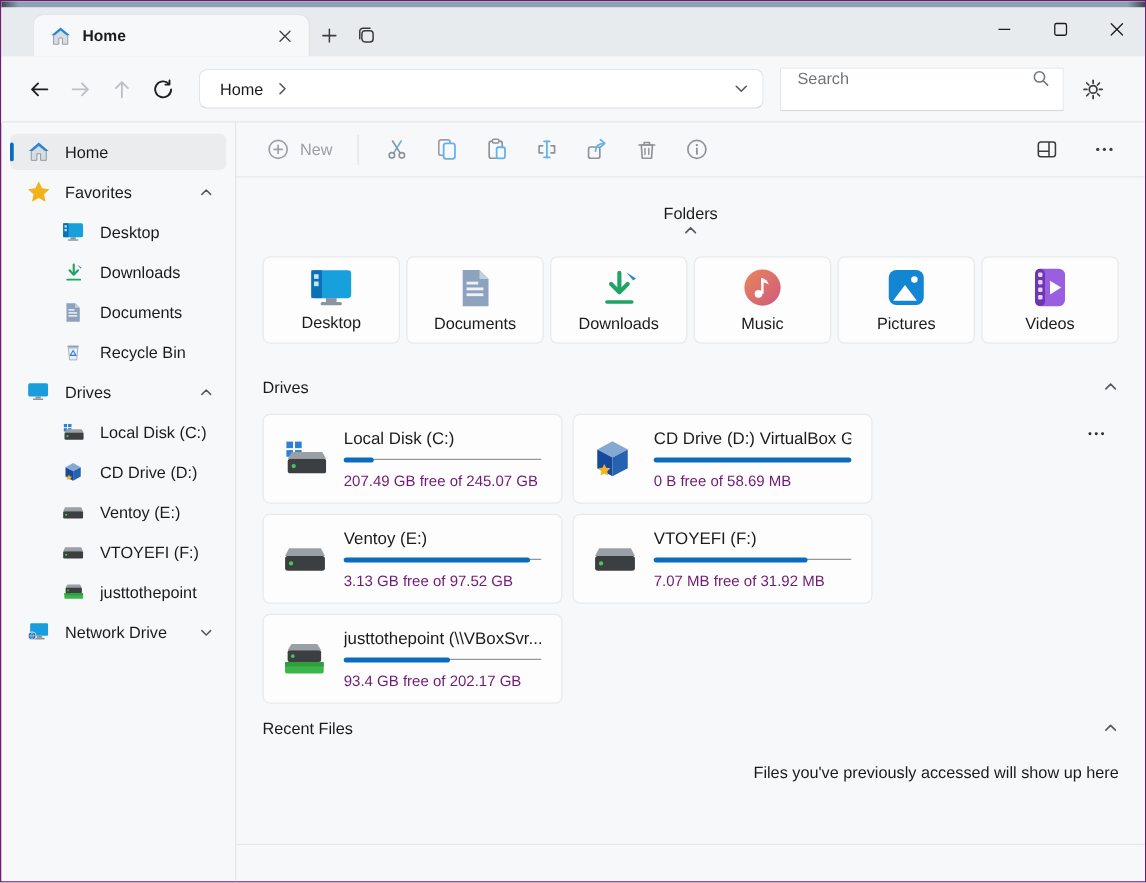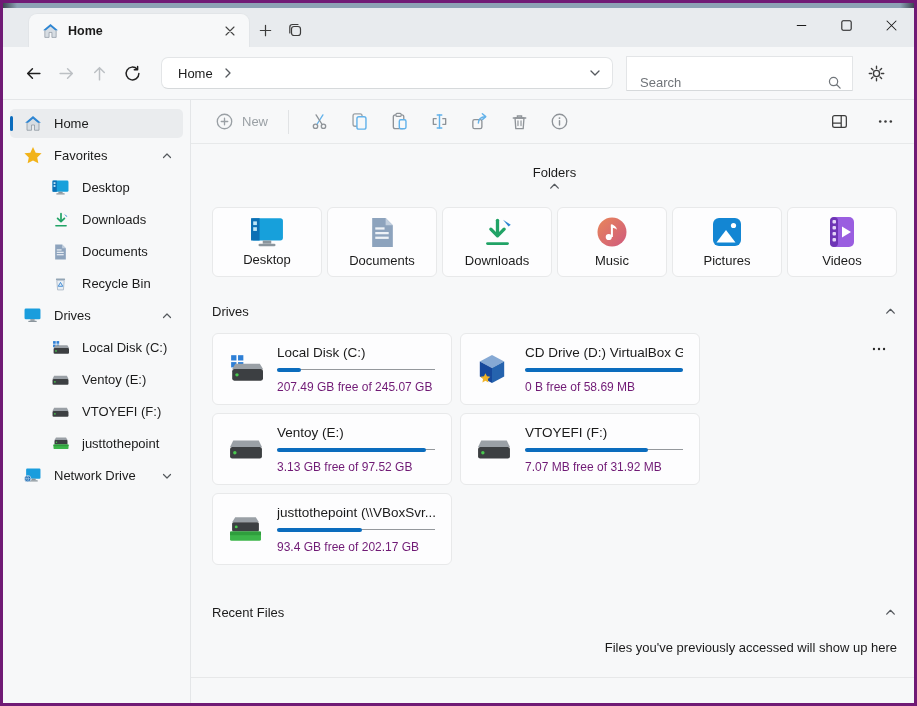--- a/index.html
+++ b/index.html
@@ -1,38 +1,38 @@
 <!DOCTYPE html>
 <html><head>
 <meta charset="utf-8">
 <style>
   * { margin:0; padding:0; box-sizing:border-box; }
   html,body { background:#cfd3d7; }
   body { font-family:"Liberation Sans","DejaVu Sans",sans-serif; color:#1b1b1b; }
-  .window { width:917px; height:706px; position:relative; background:#f7f8f9; overflow:hidden; border:3px solid #701a75; }
+  .window { width:917px; height:706px; position:relative; background:#f7f8f9; overflow:hidden; border:1px solid #701a75; }
 
   
   .topstrip { height:5px; background:linear-gradient(90deg,#3d4852 0px,#8ca2b4 14px,#8ca2b4 calc(100% - 14px),#3d4852 100%); }
   .titlebar { height:39px; background:#e8ebee; display:flex; align-items:flex-end; position:relative; }
   .tab { width:222px; height:34px; margin-left:25px; background:#f7f8f9; border:1px solid #e2e5e8; border-bottom:none; border-radius:9px 9px 0 0; display:flex; align-items:center; padding:0 8px 0 13px; position:relative; z-index:2; }
   .tab-label { font-size:12.5px; font-weight:700; margin-left:9px; flex:1; }
   .iconbtn { display:inline-flex; align-items:center; justify-content:center; border-radius:5px; cursor:default; }
   .tab-close { width:22px; height:22px; }
   .tab-extras { display:flex; align-items:center; height:34px; gap:14px; margin-left:8px; }
   .wincontrols { position:absolute; right:0; top:0; height:34px; display:flex; }
   .winbtn { width:45px; height:34px; display:flex; align-items:center; justify-content:center; }
 
   
   .navbar { height:53px; background:#f7f8f9; display:flex; align-items:center; padding:0 18px 0 14px; border-bottom:1px solid #e4e6e8; }
   .navbtn { width:33px; height:33px; }
   .addressbar { width:452px; height:32px; background:#fff; border:1px solid #e3e5e7; border-bottom-color:#d6d9db; border-radius:7px; margin-left:12px; display:flex; align-items:center; padding:0 10px 0 16px; }
   .crumb { font-size:13px; }
   .crumb-chev { margin-left:9px; display:inline-flex; }
   .addr-dd { margin-left:auto; display:inline-flex; }
-  .searchbox { width:227px; height:35px; background:#fff; border:1px solid #e3e5e7; border-bottom-color:#d6d9db; border-radius:1px; margin-left:13px; display:flex; align-items:flex-end; padding:0 10px 0 13px; }
+  .searchbox { width:227px; height:35px; background:#fff; border:1px solid #e3e5e7; border-bottom-color:#d6d9db; border-radius:1px; margin-left:13px; display:flex; align-items:flex-start; padding:0 10px 0 13px; }
   .searchbox input { border:none; outline:none; flex:1; font-size:13px; font-family:inherit; color:#1b1b1b; background:transparent; }
   .searchbox input::placeholder { color:#707479; }
   .gearwrap { width:34px; height:33px; margin-left:6px; }
 
   
   .bodyrow { display:flex; height:608px; }
   .sidebar { width:188px; border-right:1px solid #e4e6e8; padding-top:6px; flex-shrink:0; }
   .sb-item { position:relative; height:29px; margin:3px 7px; border-radius:5px; display:flex; align-items:center; padding-left:13px; font-size:13px; }
   .sb-item.lvl1 { padding-left:41px; }
   .sb-item.sel { background:#eaecee; }
@@ -61,21 +61,21 @@
   .drivecard { height:72px; background:#fdfdfe; border:1px solid #e8e9ea; border-radius:6px; display:flex; align-items:center; padding:0 16px; }
   .drive-ico { width:34px; margin-right:14px; flex-shrink:0; display:flex; }
   .drive-info { flex:1; min-width:0; }
   .drive-name { font-size:13.5px; white-space:nowrap; overflow:hidden; }
   .bar { position:relative; height:6px; margin:7px 0 7px; }
   .bar .track { position:absolute; left:0; right:0; top:2.5px; height:1.4px; background:#94989c; }
   .bar .fill { position:absolute; left:0; top:1px; height:4px; border-radius:2px; background:#0b6cbd; }
   .drive-free { font-size:12px; color:#701a75; }
   .drives-more { position:absolute; right:32px; top:240px; width:24px; height:18px; }
 
-  .recent-header { margin-top:40px; }
+  .recent-header { margin-top:12px; }
   .recent-empty { margin-top:20px; text-align:right; font-size:13px; color:#1b1b1b; }
 
   .statusbar { position:absolute; left:0; right:0; bottom:0; height:31px; border-top:1px solid #e7e8e9; }
 
   svg { display:block; }
 </style>
 </head>
 <body>
 
 <div class="window">
@@ -284,20 +284,31 @@
               <rect x="2" y="6.5" width="5" height="5" fill="#2e7fd6"></rect>
               <rect x="8.5" y="6.5" width="5" height="5" fill="#2e7fd6"></rect>
               <path d="M6 8h23l3 5H3z" fill="#9aa0a6"></path>
               <rect x="3" y="13" width="29" height="11" rx="2" fill="#3c3f42"></rect>
               <circle cx="7.5" cy="18.5" r="1.6" fill="#49c94f"></circle>
             </svg>
         </span>
         <span class="sb-label">Local Disk (C:)</span>
       </div>
 
+      <div class="sb-item lvl1">
+        <span class="sb-ico">
+          <svg width="15" height="15" viewBox="0 0 32 32">
+              <polygon points="16,1 29,8 16,15 3,8" fill="#86a9d4"></polygon>
+              <polygon points="3,8 16,15 16,31 3,24" fill="#16489c"></polygon>
+              <polygon points="29,8 16,15 16,31 29,24" fill="#2563ae"></polygon>
+              <path d="M9 20.5l1.6 3.2 3.6.5-2.6 2.5.6 3.6-3.2-1.7-3.2 1.7.6-3.6-2.6-2.5 3.6-.5z" fill="#f0b429"></path>
+            </svg>
+        </span>
+        <span class="sb-label">CD Drive (D:)</span>
+      </div>
 
       <div class="sb-item lvl1">
         <span class="sb-ico">
           <svg width="17" height="12" viewBox="0 0 32 22">
               <path d="M4 3h24l3 6H1z" fill="#9aa0a6"></path>
               <rect x="1" y="9" width="30" height="11" rx="2" fill="#3c3f42"></rect>
               <circle cx="5.5" cy="14.5" r="1.6" fill="#49c94f"></circle>
             </svg>
         </span>
         <span class="sb-label">Ventoy (E:)</span>

